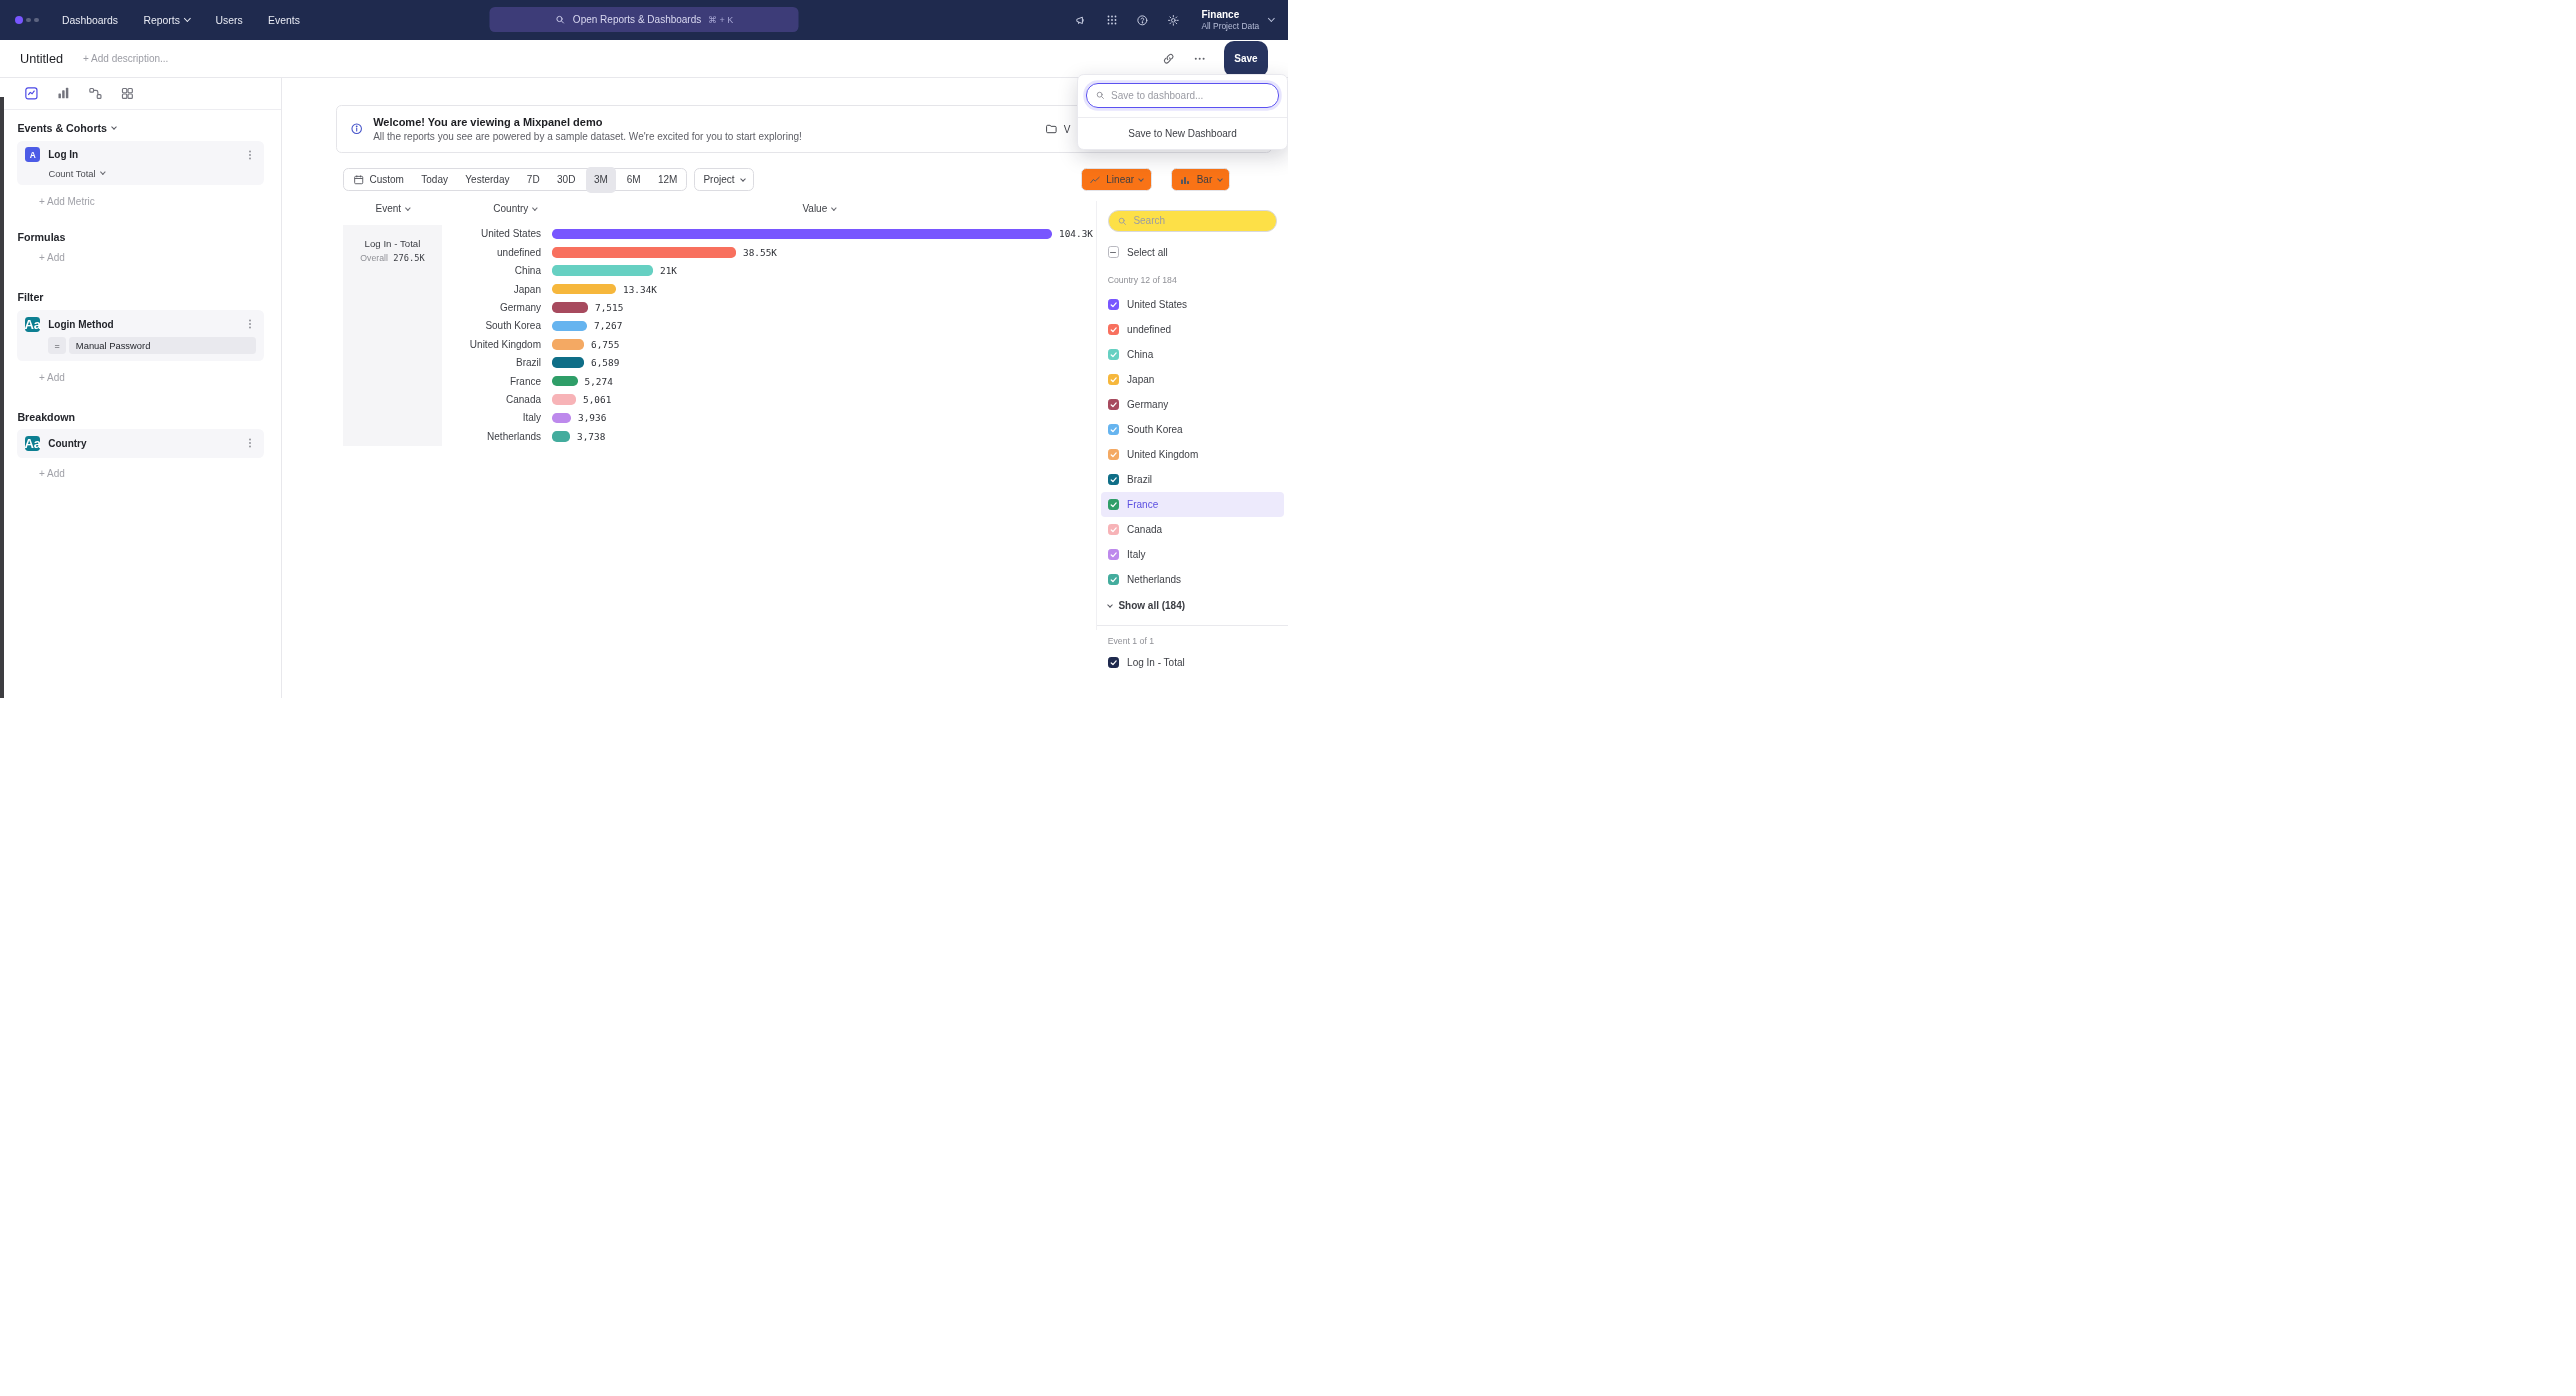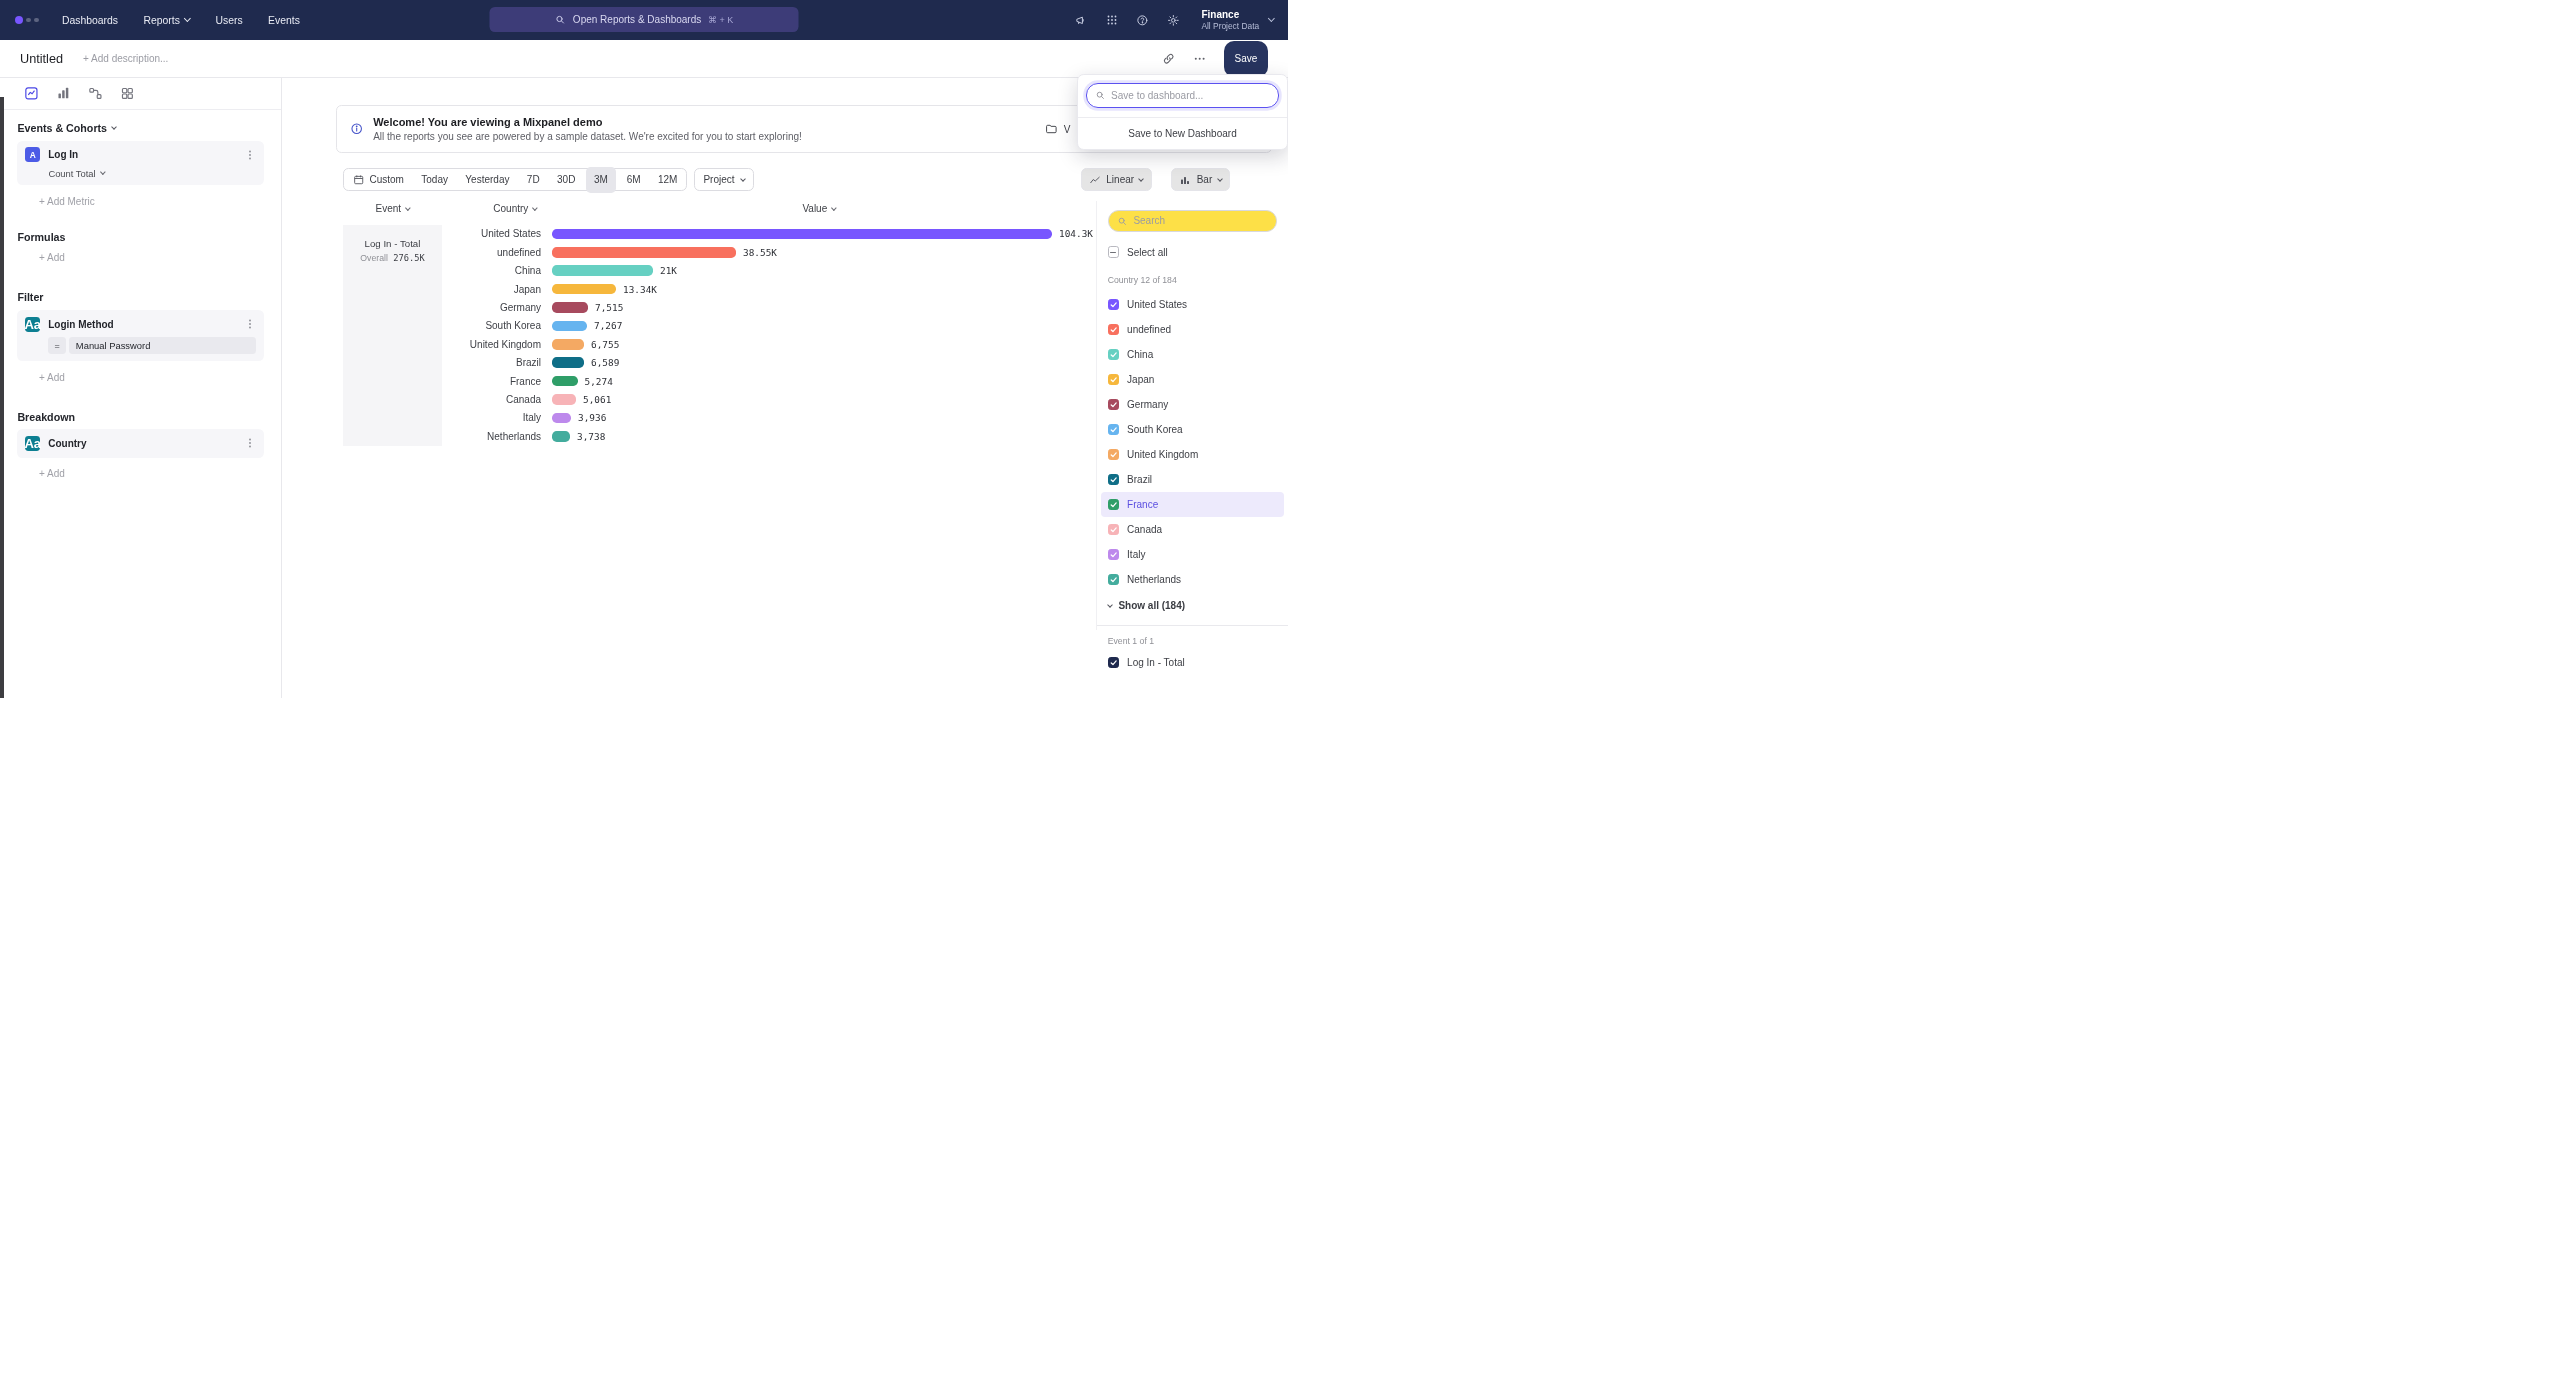--- a/index.html
+++ b/index.html
@@ -29,21 +29,21 @@
   .project-name { font-size:10px; font-weight:700; color:#fff; line-height:1.15; }
   .project-scope { font-size:8.4px; color:#b7bed8; }
   .nav-right .chv { color:#b7bed8; margin-left:-8px; }
 
   
   .header2 { height:38px; border-bottom:0.7px solid #e8e8ec; display:flex; align-items:center; padding:0 20px; background:#fff; position:relative; z-index:5; }
   .report-title { font-size:12.7px; color:#1d1e23; }
   .report-desc { margin-left:20px; font-size:10px; color:#9b9ca4; cursor:text; }
   .header2-right { margin-left:auto; display:flex; align-items:center; gap:17.4px; color:#5f6067; }
   .hicon { width:13.4px; height:13.4px; cursor:pointer; }
-  .save-btn { width:44px; height:36px; background:#27345f; color:#fff; border-radius:10px; font-size:10px; display:flex; align-items:center; justify-content:center; }
+  .save-btn { width:44px; height:36px; background:#27345f; color:#fff; border-radius:10px; font-size:10px; display:flex; align-items:center; justify-content:center;font-weight:bold; }
 
   
   .body { display:flex; height:621px; }
 
   
   .left { width:282px; border-right:0.7px solid #e8e8ec; background:#fff; flex:0 0 auto; }
   .tabs { height:32px; display:flex; align-items:center; gap:17.4px; padding-left:23.5px; border-bottom:0.7px solid #ededf1; }
   .tab { width:14.8px; height:14.8px; color:#73747d; cursor:pointer; }
   .tab.active { color:#4a47e5; }
   .side-pad { padding:0 17.4px; }
@@ -74,21 +74,21 @@
   .banner-action svg { width:12.7px; height:12.7px; }
 
   .controls-row { margin:15.4px 58px 0 61px; display:flex; align-items:center; }
   .ranges { display:flex; align-items:center; border:0.7px solid #dcdce1; border-radius:5.4px; height:23px; background:#fff; }
   .range-item { display:flex; align-items:center; gap:5.4px; padding:0 8.7px; height:100%; font-size:10px; color:#3c3e44; }
   .range-item svg { width:11.4px; height:11.4px; color:#55565e; }
   .range-item.active { background:#e6e6eb; border-radius:4.7px; height:17.4px; margin:0 2px; padding:13px 8px; }
   .compare-btn { margin-left:6.7px; display:flex; align-items:center; gap:6px; height:23px; padding:0 8.7px; border:0.7px solid #dcdce1; border-radius:5.4px; font-size:10px; color:#3c3e44; background:#fff; }
   .compare-btn .chv, .dd-btn .chv { width:4px; height:4px; color:#55565e; }
   .controls-spacer { flex:1; }
-  .dd-btn { display:flex; align-items:center; gap:5.4px; height:23px; padding:0 7.4px; border:0.7px solid #e4e4e9; border-radius:5.4px; font-size:10px; color:#3c3e44; background:#e5e5e5; }
+  .dd-btn { display:flex; align-items:center; gap:5.4px; height:23px; padding:0 7.4px; border:0.7px solid #e4e4e9; border-radius:5.4px; font-size:10px; color:#3c3e44; background:#f97316; }
   .dd-btn svg { width:12px; height:12px; color:#55565e; }
   .dd-gap { width:19px; }
 
   .content-row { display:flex; margin-top:9.4px; height:429px; }
   .chart-area { flex:1; position:relative; min-width:0; }
   .chart-headers { position:relative; height:20px; font-size:10px; color:#3f4147; }
   .chart-headers .hd { position:absolute; top:2.7px; display:flex; align-items:center; justify-content:center; gap:4.7px; cursor:pointer; }
   .chart-headers .chv { width:3.7px; height:3.7px; color:#6b6c73; }
   .hd-event { left:61px; width:99px; }
   .hd-country { left:184px; width:98px; }

